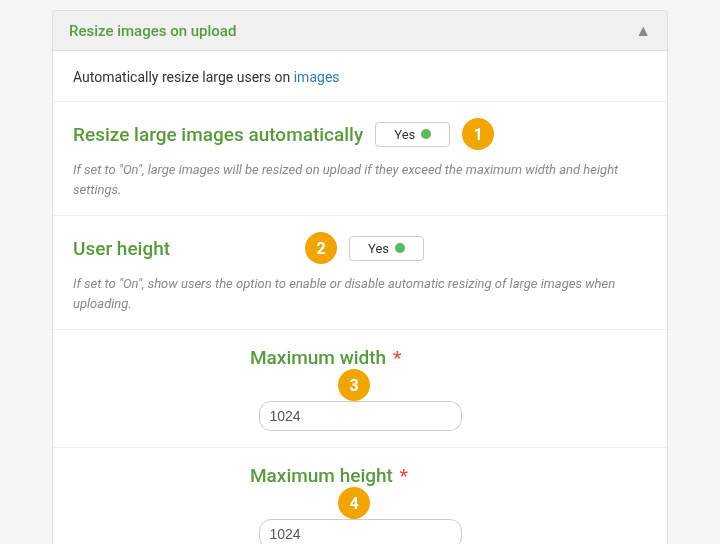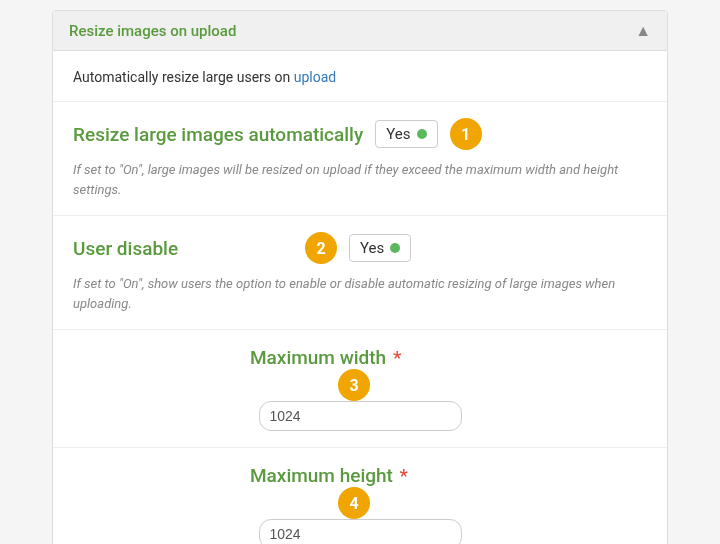--- a/index.html
+++ b/index.html
@@ -86,23 +86,23 @@
       font-size: 16px;
       font-weight: bold;
       flex-shrink: 0;
     }
     .yes-indicator {
       display: flex;
       align-items: center;
       gap: 6px;
       border: 1px solid #ccc;
       border-radius: 4px;
-      padding: 4px 10px;
+      padding: 4px 18px;
       background: #fff;
-      font-size: 15px;
+      font-size: 13px;
       color: #333;
     }
     .green-dot {
       width: 10px;
       height: 10px;
       background: #5cb85c;
       border-radius: 50%;
       display: inline-block;
     }
     .setting-input {
@@ -145,42 +145,42 @@
 
   <div class="panel-header">
     <span class="panel-header-title">Resize images on upload</span>
     <span class="chevron-up">▲</span>
   </div>
 
   <div class="panel-body">
 
     <div class="intro-section">
       <p class="intro-text">
-        <span>Automatically resize large users on </span><span class="highlight">upload</span>
+        <span>Automatically resize large users on </span><span class="highlight">images</span>
       </p>
     </div>
 
     <div class="setting-row">
       <div class="setting-row-main">
         <div class="label-area">
           <span class="setting-label">Resize large images automatically</span>
         </div>
         <div class="yes-indicator">
           <span>Yes</span>
           <span class="green-dot"></span>
         </div>
         <div class="step-badge">1</div>
       </div>
       <div class="setting-description">If set to "On", large images will be resized on upload if they exceed the maximum width and height settings.</div>
     </div>
 
     <div class="setting-row">
       <div class="setting-row-main">
         <div class="label-area">
-          <span class="setting-label">User disable</span>
+          <span class="setting-label">User height</span>
         </div>
         <div class="step-badge">2</div>
         <div class="yes-indicator">
           <span>Yes</span>
           <span class="green-dot"></span>
         </div>
       </div>
       <div class="setting-description">If set to "On", show users the option to enable or disable automatic resizing of large images when uploading.</div>
     </div>
 

